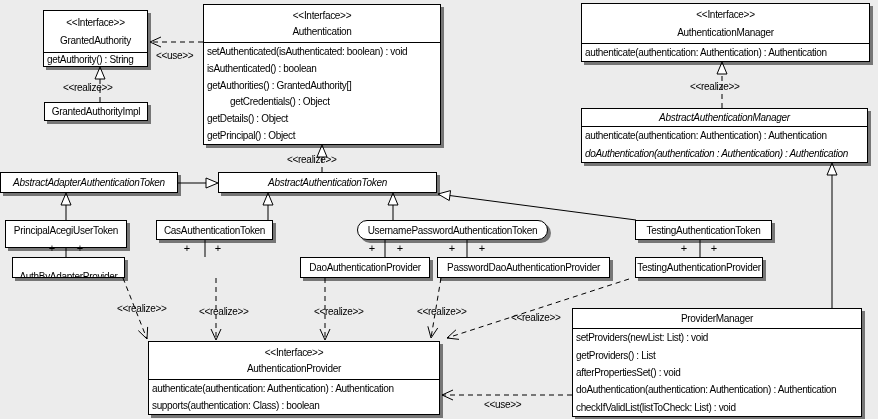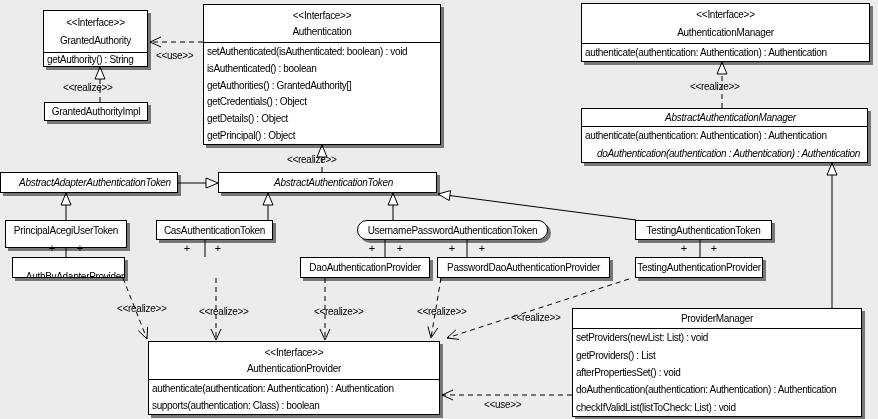--- a/index.html
+++ b/index.html
@@ -19,21 +19,21 @@
   }
   .namewrap{display:flex;flex-direction:column;justify-content:space-evenly;box-sizing:border-box;}
   .namewrap.sep{border-bottom:1px solid #000;}
   .stereo,.cname{
     text-align:center;font-size:10px;letter-spacing:-0.3px;white-space:nowrap;overflow:hidden;line-height:13px;
   }
   .mrow{
     display:flex;align-items:center;font-size:10px;letter-spacing:-0.35px;
     white-space:nowrap;overflow:hidden;padding-left:3px;box-sizing:border-box;
   }
-  .it{font-style:italic;margin-left:12px;}
+  .it{font-style:italic;}
   .edge-label{
     position:absolute;font-size:10px;letter-spacing:-0.3px;color:#000;white-space:nowrap;
   }
   .plus{
     position:absolute;font-size:11px;color:#000;transform:translate(-50%,0);line-height:10px;
   }
 </style>
 </head>
 <body>
 
@@ -91,21 +91,21 @@
         </div>
       </div>
       <div class="cls" style="left: 203px; top: 4px; width: 238px; height: 141px;">
         <div class="namewrap sep" style="height: 38px;">
           <div class="stereo">&lt;&lt;Interface&gt;&gt;</div>
           <div class="cname">Authentication</div>
         </div>
         <div class="mrow" style="height: 16.8333px;">setAuthenticated(isAuthenticated: boolean) : void</div>
         <div class="mrow" style="height: 16.8333px;">isAuthenticated() : boolean</div>
         <div class="mrow" style="height: 16.8333px;">getAuthorities() : GrantedAuthority[]</div>
-        <div class="mrow" style="height: 16.8333px;">getCredentials() : Object</div>
+        <div class="mrow" style="height: 16.8333px; margin-left: 23px;">getCredentials() : Object</div>
         <div class="mrow" style="height: 16.8333px;">getDetails() : Object</div>
         <div class="mrow" style="height: 16.8333px;">getPrincipal() : Object</div>
       </div>
       <div class="cls" style="left: 581px; top: 3px; width: 289px; height: 59px;">
         <div class="namewrap sep" style="height: 40px;">
           <div class="stereo">&lt;&lt;Interface&gt;&gt;</div>
           <div class="cname">AuthenticationManager</div>
         </div>
         <div class="mrow" style="height: 17px;">authenticate(authentication: Authentication) : Authentication</div>
       </div>
@@ -150,21 +150,21 @@
         <div class="namewrap" style="height: 18px;">
           <div class="cname">UsernamePasswordAuthenticationToken</div>
         </div>
       </div>
       <div class="cls" style="left: 635px; top: 220px; width: 137px; height: 20px;">
         <div class="namewrap" style="height: 18px;">
           <div class="cname">TestingAuthenticationToken</div>
         </div>
       </div>
       <div class="cls" style="left: 12px; top: 257px; width: 113px; height: 21px;">
-        <div class="namewrap" style="height: 37px; align-items: flex-end;">
+        <div class="namewrap" style="height: 37px;">
           <div class="cname">AuthByAdapterProvider</div>
         </div>
       </div>
       <div class="cls" style="left: 300px; top: 257px; width: 130px; height: 21px;">
         <div class="namewrap" style="height: 19px;">
           <div class="cname">DaoAuthenticationProvider</div>
         </div>
       </div>
       <div class="cls" style="left: 437px; top: 257px; width: 173px; height: 21px;">
         <div class="namewrap" style="height: 19px;">

